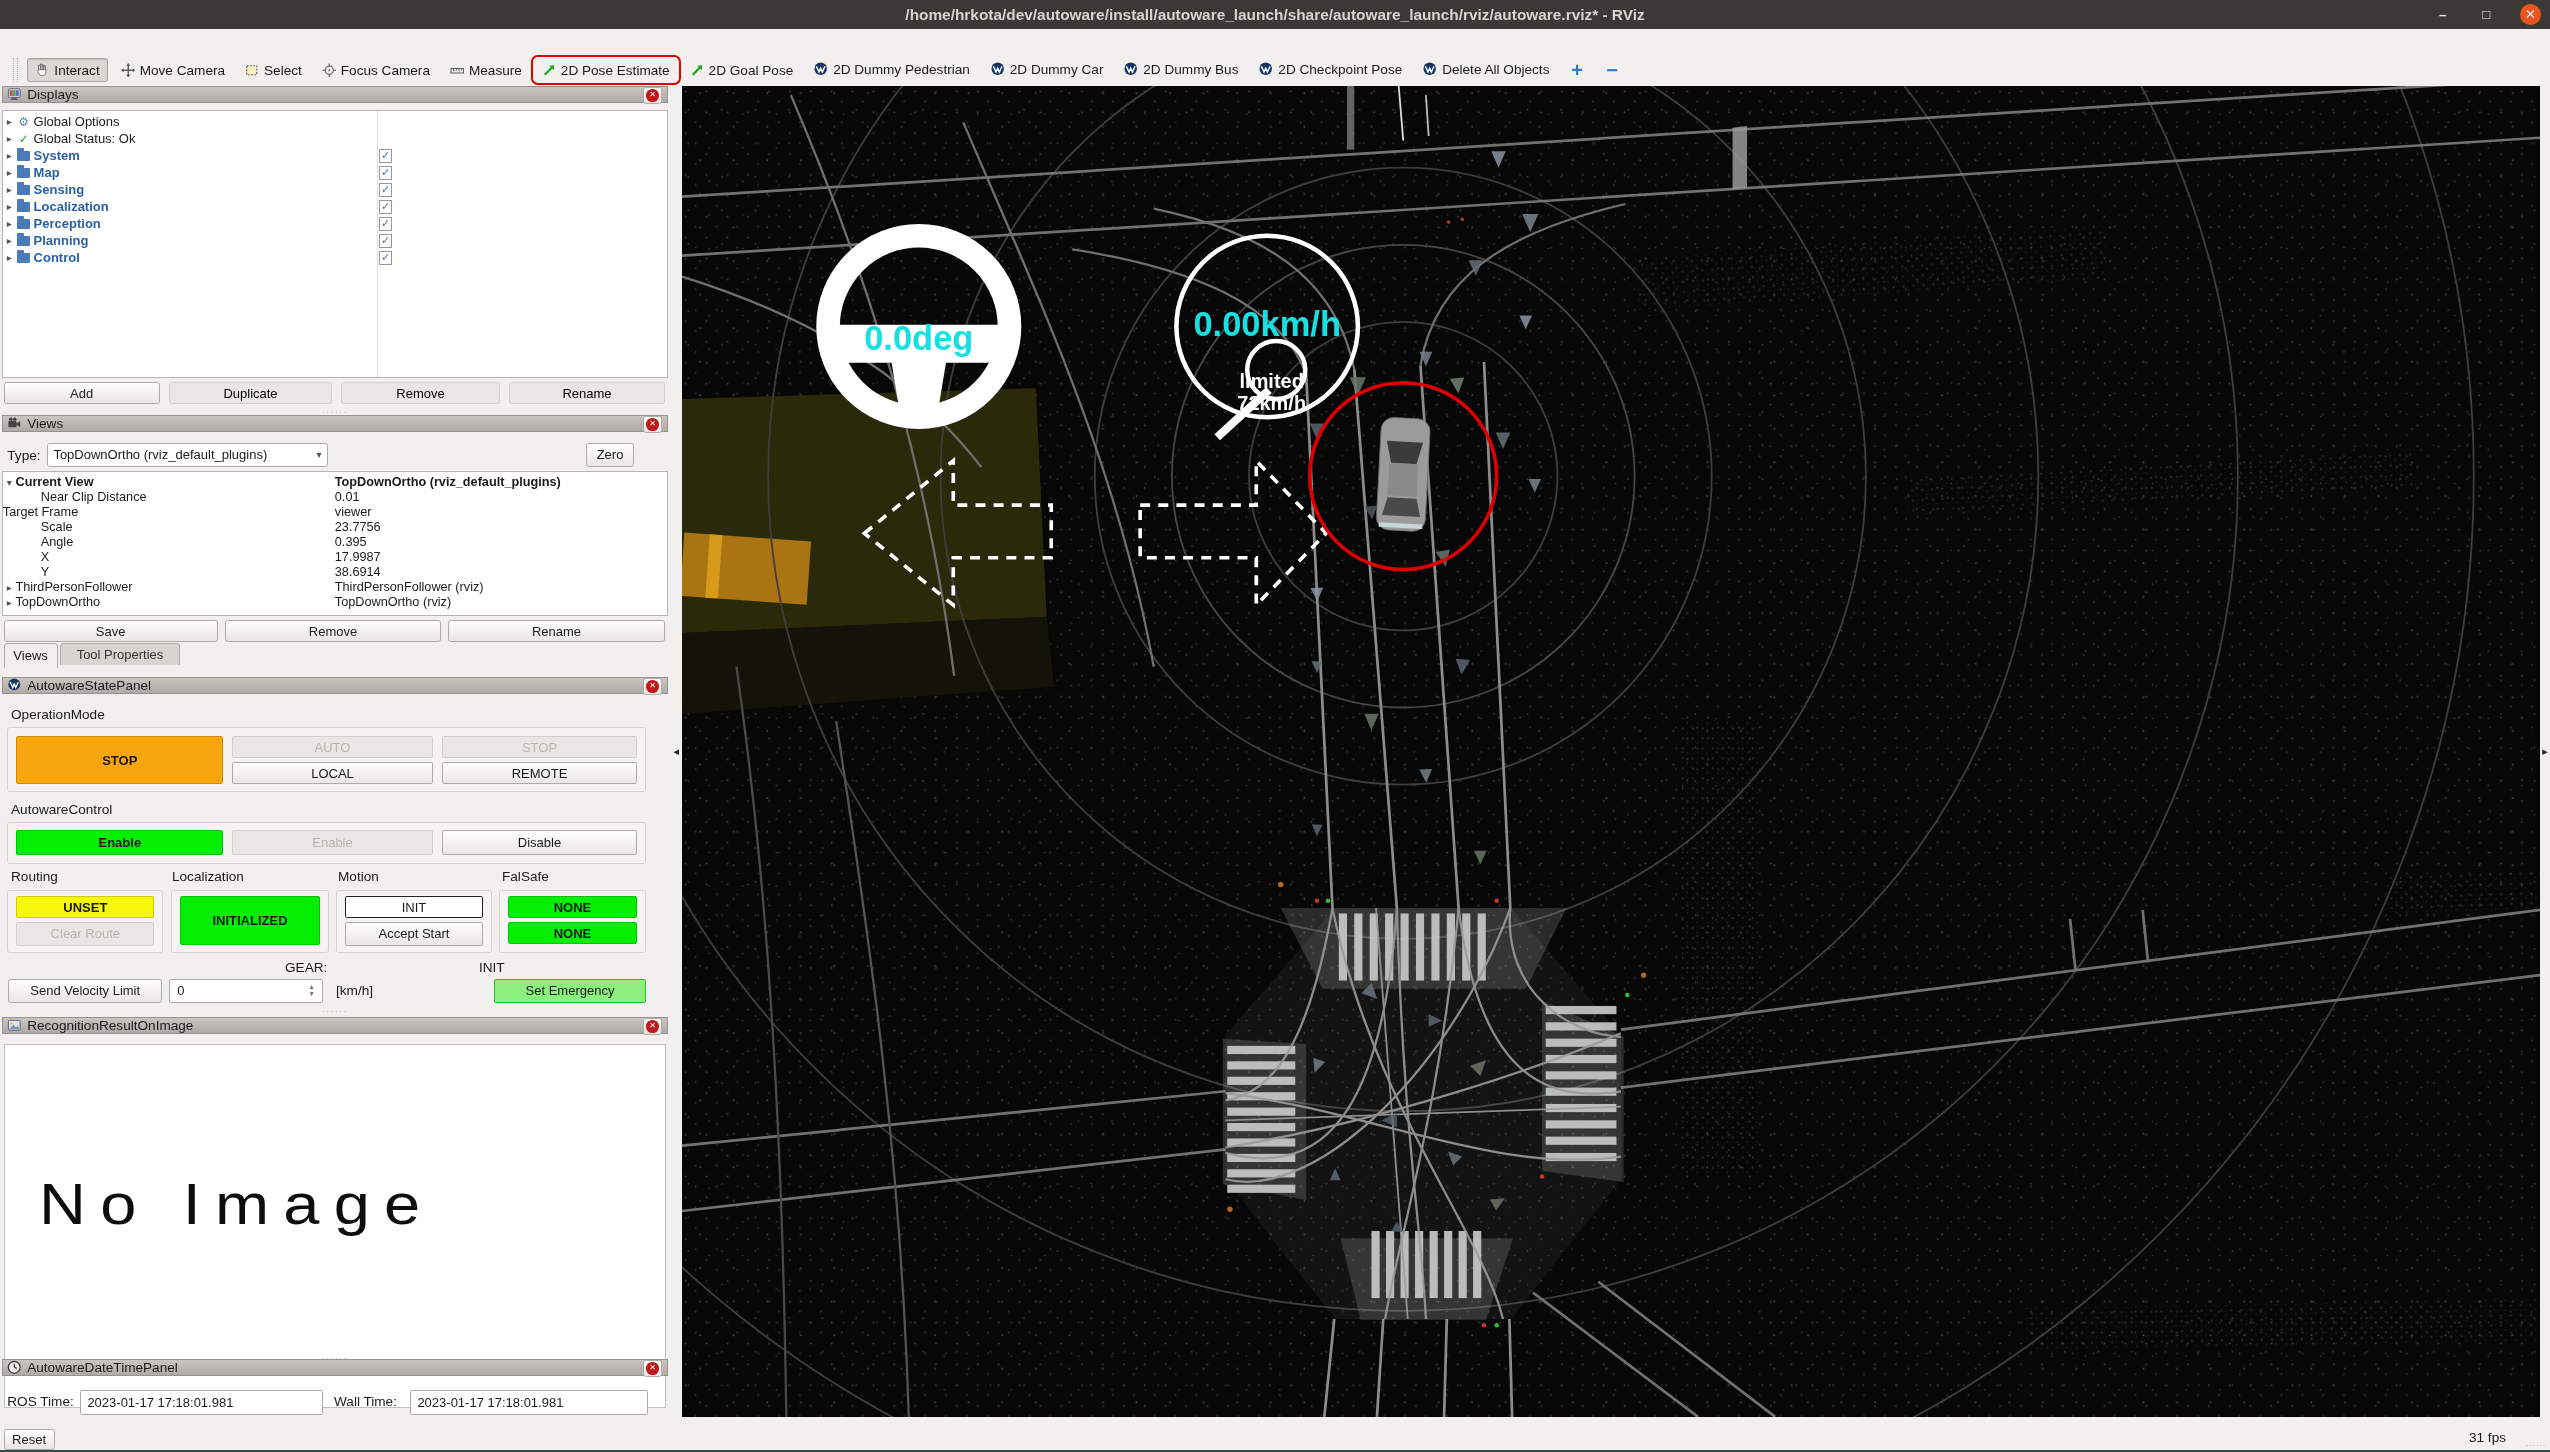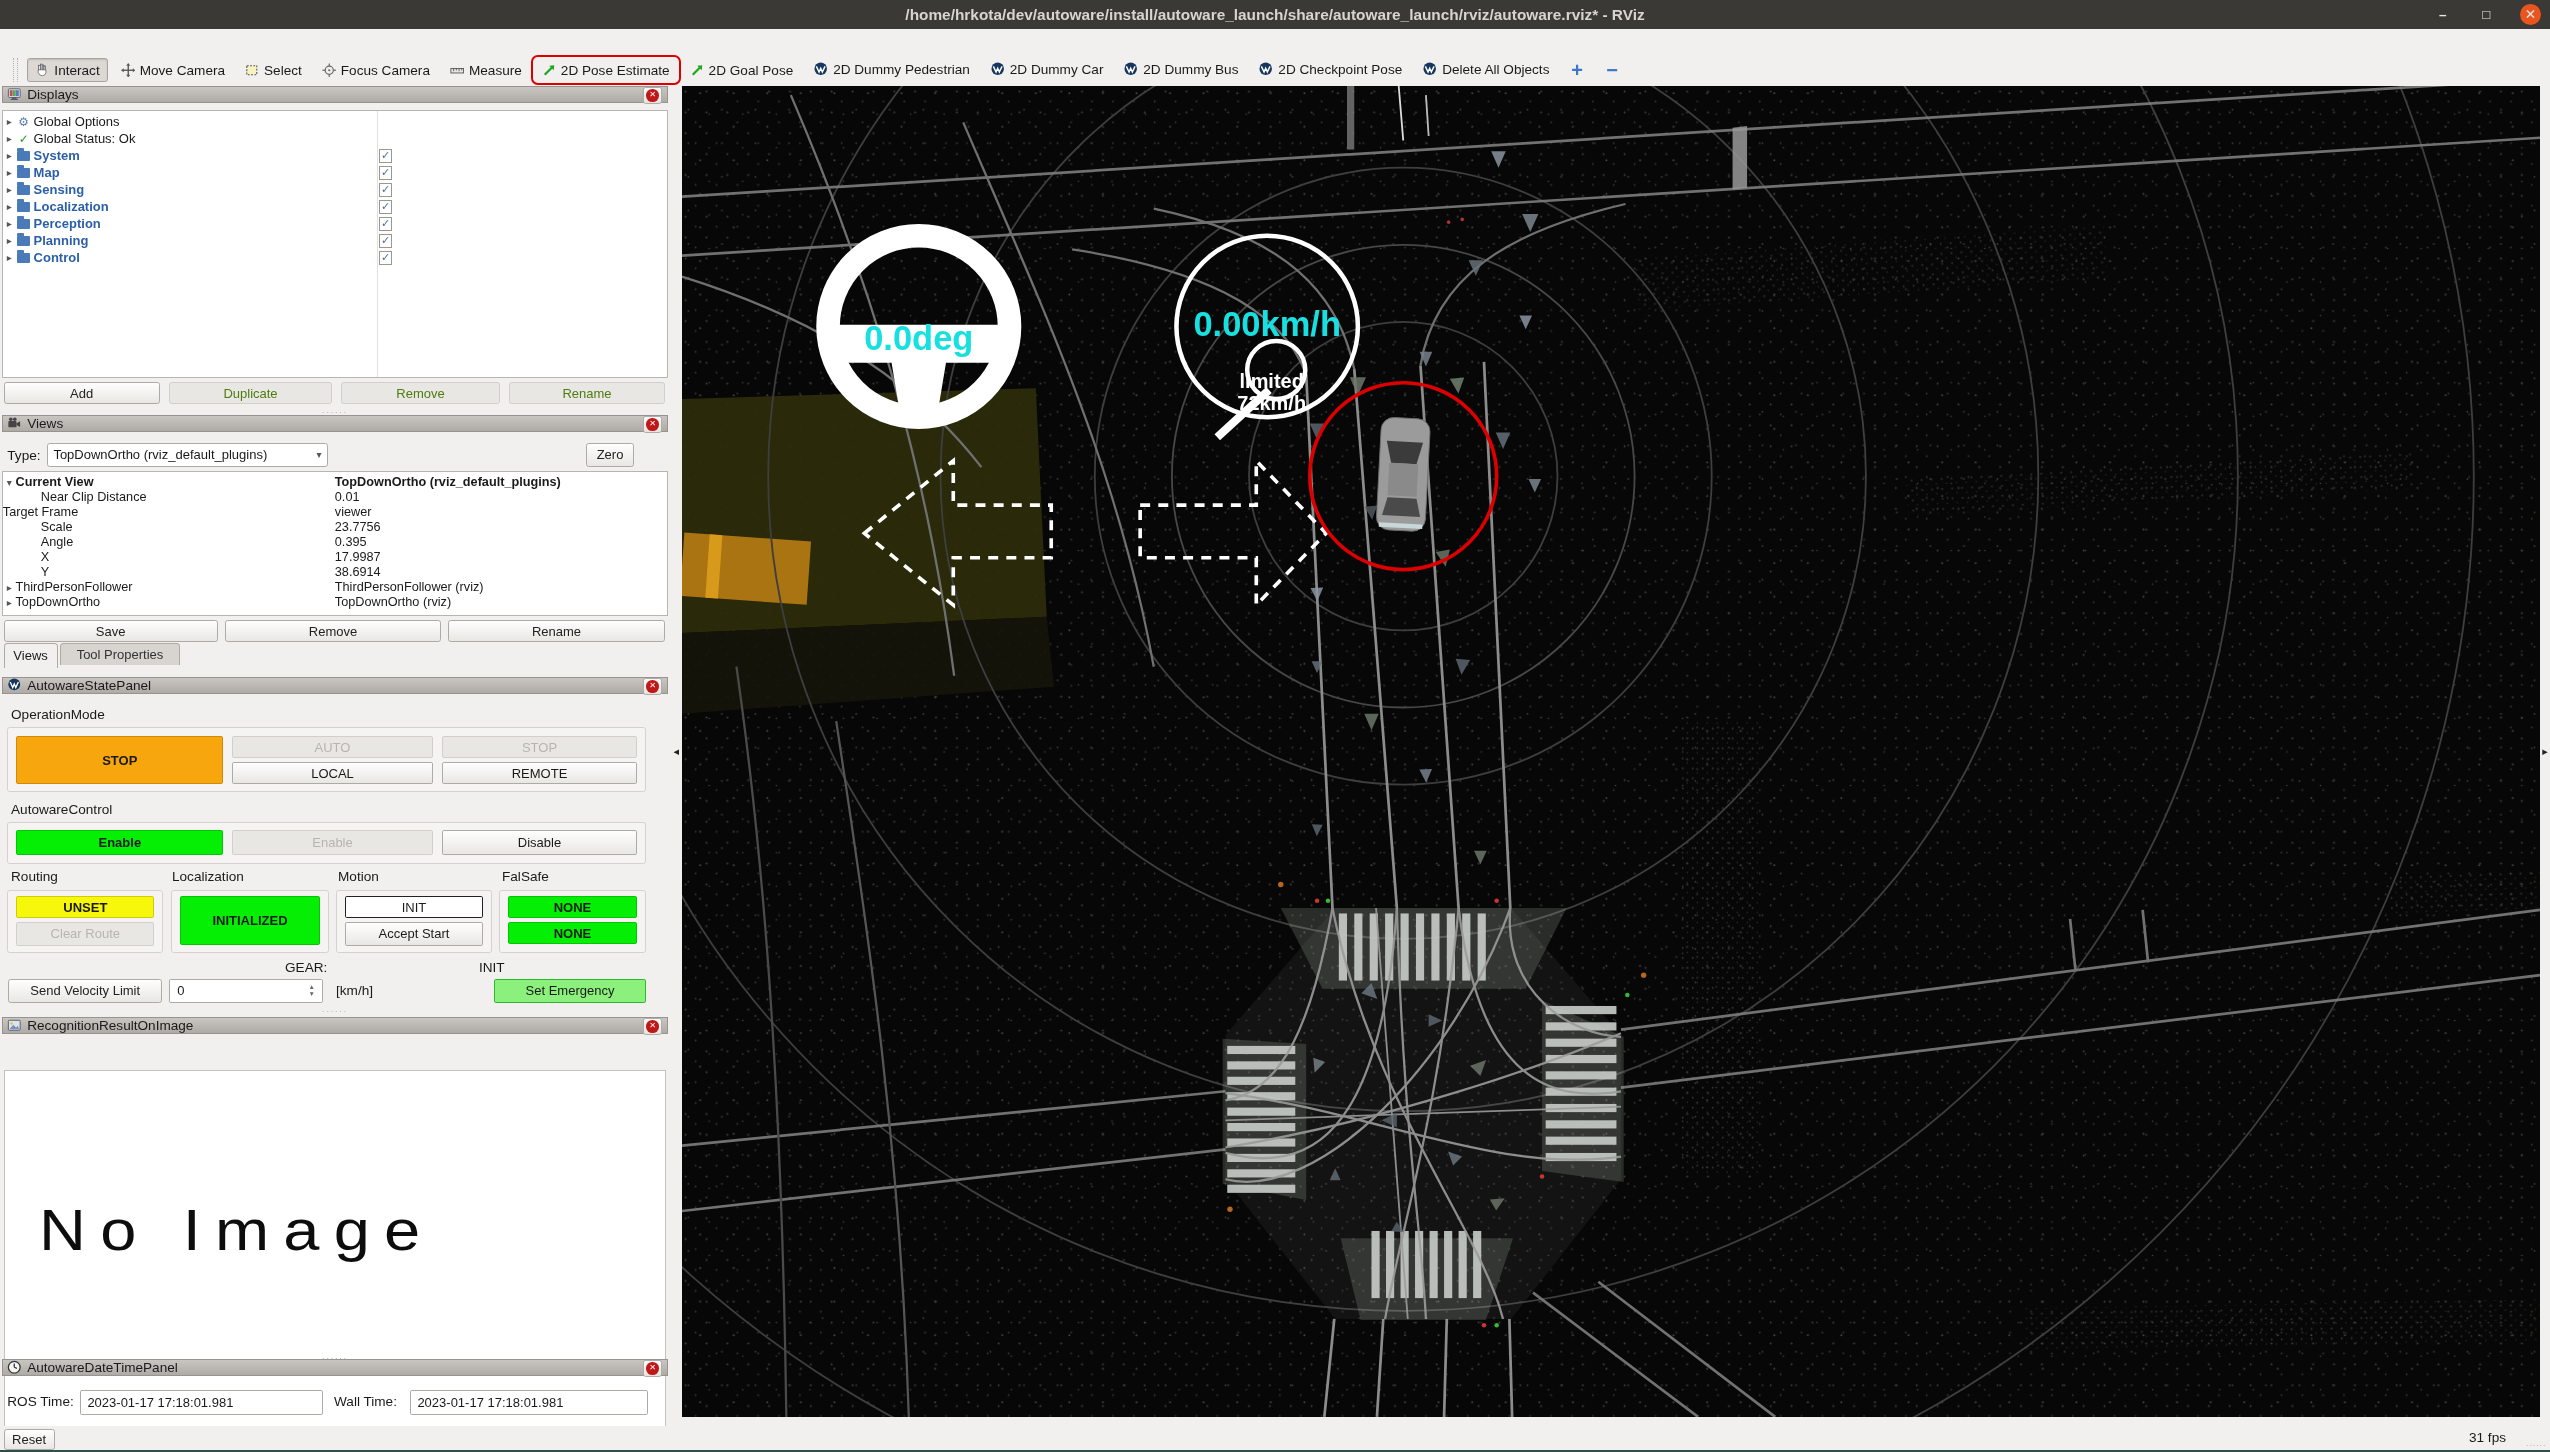--- a/index.html
+++ b/index.html
@@ -47,21 +47,21 @@
   .vline { position:absolute; top:0; bottom:0; width:0.9px; background:#e2e0dc; }
   .cb { position:absolute; left:376px; width:13.6px; height:13.6px; top:1.8px; background:#fff; border:0.9px solid #9a978f;
     color:#4a6f9b; font-size:11px; line-height:11.8px; text-align:center; font-weight:bold; }
   .folder { width:12.7px; height:10px; background:#4a7ab8; border-radius:0.9px; position:relative; }
   .folder::before { content:""; position:absolute; top:-2.7px; left:0; width:6.4px; height:2.7px; background:#4a7ab8; border-radius:0.9px 0.9px 0 0; }
   .gearg { color:#5a7ba6; font-size:11.8px; }
   .chk { color:#1ca01c; font-weight:bold; font-size:11.8px; }
 
   .btn { background:linear-gradient(#fefefe,#e9e7e3); border:0.9px solid #aeaba6; border-radius:2.7px;
     display:flex; align-items:center; justify-content:center; font-size:13px; color:#222; }
-  .btn.disabled { color:#4d7c0f; background:#e9e7e3; border-color:#d2cfca; }
+  .btn.disabled { color:#000000; background:#e9e7e3; border-color:#d2cfca; }
   .dots { position:absolute; left:50%; transform:translateX(-50%); color:#b5b2ad; font-size:9px; letter-spacing:1.8px; }
 
   .combo { position:absolute; background:#fff; border:0.9px solid #aeaba6; border-radius:2.7px;
     display:flex; align-items:center; padding:0 5.4px; font-size:13px; }
   .combo .arr { margin-left:auto; color:#555; font-size:10px; }
 
   .vrow { display:flex; align-items:center; height:15px; font-size:12.7px; position:relative; }
   .vname { white-space:nowrap; }
   .vval { position:absolute; left:332px; white-space:nowrap; }
   .bold { font-weight:bold; }
@@ -452,21 +452,21 @@
       <svg width="14.5" height="14.5" viewBox="0 0 16 16">
           <rect x="1.5" y="2.5" width="13" height="11" rx="1" fill="#dce4ee" stroke="#556"></rect>
           <circle cx="5" cy="6" r="1.4" fill="#e8c33c"></circle>
           <polygon points="2.5,12.5 7,7.5 10,10.5 12,8.5 13.5,12.5" fill="#7a92b8"></polygon>
         </svg>
       <span class="ttl">RecognitionResultOnImage</span>
       <span class="closebtn">
           <span class="reddot">✕</span>
         </span>
     </div>
-    <div id="noimg-box" style="top:958px; height:364px;margin-top:26px;">
+    <div id="noimg-box" style="top:958px; height:364px;">
       <span id="noimg-text">No Image</span>
     </div>
     <div class="dots" style="top:1265px;">......</div>
 
     <div class="phead" style="top:1273px;">
       <svg width="14.5" height="14.5" viewBox="0 0 16 16">
           <circle cx="8" cy="8" r="6.5" fill="#f5f5f3" stroke="#333" stroke-width="1.4"></circle>
           <path d="M8,8 L8,3.8 M8,8 L11,9.2" stroke="#333" stroke-width="1.4" fill="none"></path>
         </svg>
       <span class="ttl">AutowareDateTimePanel</span>

